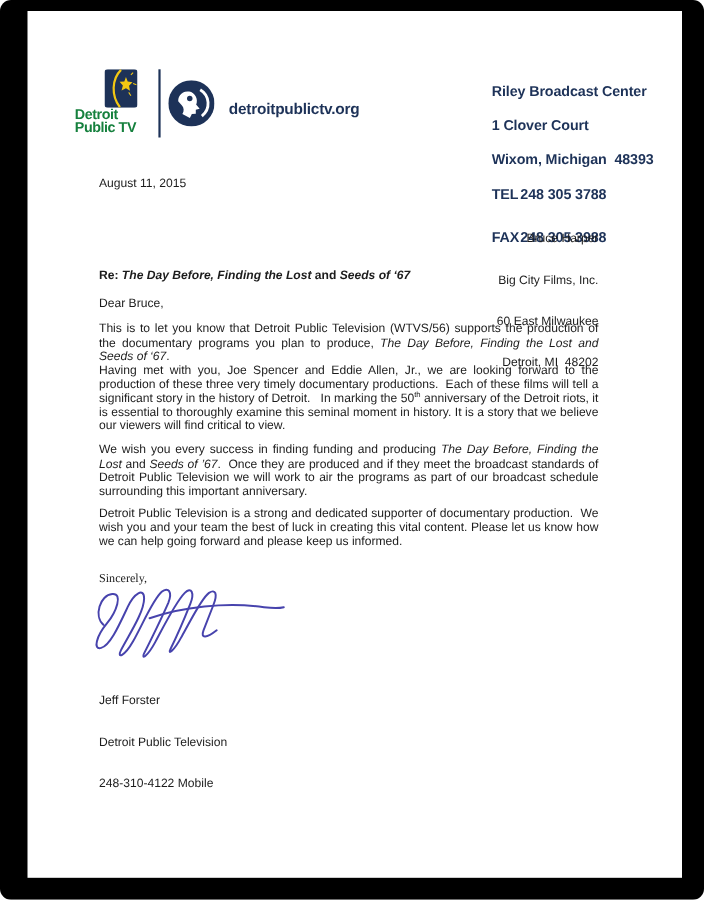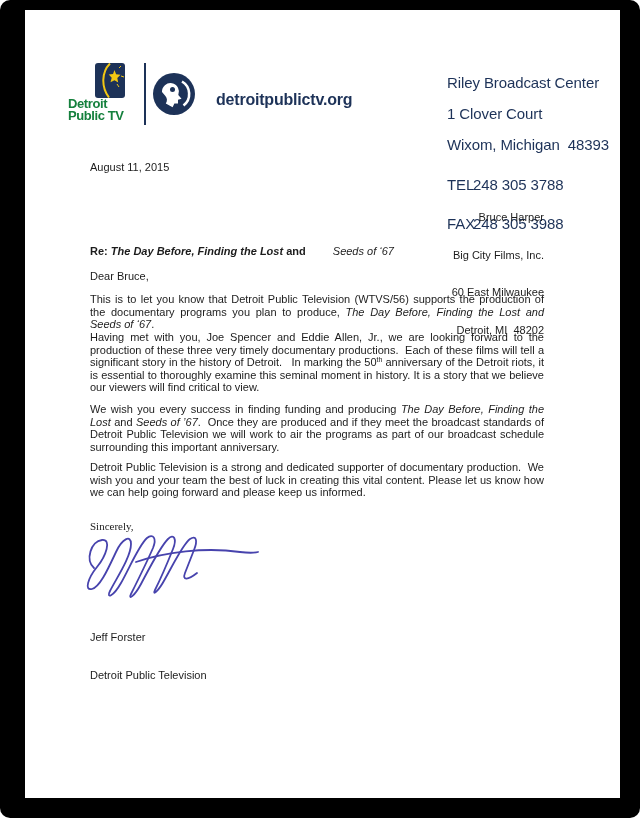--- a/index.html
+++ b/index.html
@@ -22,29 +22,29 @@
   }
   .brand-mark { position:absolute; left:70px; top:53px; }
   .brand-name {
     position:absolute; left:43px; top:88px; width:82px;
     text-align:left; font-weight:bold; color:#15803d;
     font-size:13px; line-height:12px; letter-spacing:-0.4px; white-space:nowrap;
   }
   .lh-divider { position:absolute; left:119px; top:53px; width:2px; height:62px; background:#1d3258; }
   .pbs-mark { position:absolute; left:128px; top:63px; }
   .website {
-    position:absolute; left:191px; top:81px;
-    font-size:16px; font-weight:bold; color:#1d3258; letter-spacing:-0.2px;
+    position:absolute; left:183px; top:81px;
+    font-size:14px; font-weight:bold; color:#1d3258; letter-spacing:-0.2px;
   }
   .contact {
     position:absolute; left:422px; top:48px;
-    font-size:15px; font-weight:normal; color:#1d3258; line-height:10.2px;
+    font-size:13px; font-weight:bold; color:#1d3258; line-height:10.2px;
     letter-spacing:-0.1px; white-space:pre;
   }
-  .contact .tel-row { margin-top:10px; }
+  .contact .tel-row { margin-top:2px; }
   .contact .fax-row { margin-top:8px; }
   .contact .lbl { display:inline-block; width:26px; }
 
   
   .letter {
     position:absolute; left:53px; top:0; width:454px;
     font-size:11px; line-height:12.5px; color:#1c1c1c; white-space:pre-wrap;
   }
   .letter > div { position:absolute; left:12px; width:454px; }
   .date       { top:151px; }
@@ -103,38 +103,39 @@
     <div class="letter">
       <div class="date">August 11, 2015</div>
 
       <div class="recipient">
         <div>Bruce Harper</div>
         <div>Big City Films, Inc.</div>
         <div>60 East Milwaukee</div>
         <div>Detroit, MI  48202</div>
       </div>
 
-      <div class="re-line"><span style="font-weight: 700;">Re: </span><span style="font-style: italic; font-weight: 700;">The Day Before, Finding the Lost</span><span style="font-weight: 700;"> and </span><span style="font-style: italic; font-weight: 400; margin-left: 24px;">Seeds of ‘67</span></div>
+      <div class="re-line"><span style="font-weight: 700;">Re: </span><span style="font-style: italic; font-weight: 700;">The Day Before, Finding the Lost</span><span style="font-weight: 700;"> and </span><span style="font-style: italic; font-weight: 700;">Seeds of ‘67</span></div>
 
       <div class="salutation">Dear Bruce,</div>
 
       <div class="p1"><span>This is to let you know that Detroit Public Television (WTVS/56) supports the production of the documentary programs you plan to produce, </span><span style="font-style: italic;">The Day Before, Finding the Lost and Seeds of ‘67</span><span>.</span></div>
       <div class="p2"><span>Having met with you, Joe Spencer and Eddie Allen, Jr., we are looking forward to the production of these three very timely documentary productions.  Each of these films will tell a significant story in the history of Detroit.   In marking the 50</span><sup>th</sup><span> anniversary of the Detroit riots, it is essential to thoroughly examine this seminal moment in history. It is a story that we believe our viewers will find critical to view.</span></div>
       <div class="p3"><span>We wish you every success in finding funding and producing </span><span style="font-style: italic;">The Day Before, Finding the Lost</span><span> and </span><span style="font-style: italic;">Seeds of ’67</span><span>.  Once they are produced and if they meet the broadcast standards of Detroit Public Television we will work to air the programs as part of our broadcast schedule surrounding this important anniversary.</span></div>
       <div class="p4"><span>Detroit Public Television is a strong and dedicated supporter of documentary production.  We wish you and your team the best of luck in creating this vital content. Please let us know how we can help going forward and please keep us informed.</span></div>
 
       <div class="closing">Sincerely,</div>
 
       <svg class="signature" width="200" height="70" viewBox="0 0 200 70" style="position:absolute;">
         <g stroke="#4743ad" stroke-width="1.8" fill="none" stroke-linecap="round">
           <path d="M14 38 C5 30 11 11 22 10 C32 9 26 26 17 37 C8 48 4 61 12 59 C20 57 28 39 36 22 C42 9 51 4 51 14 C51 27 36 49 30 61 C26 69 33 67 41 53 C49 39 59 15 67 8 C73 3 77 8 73 18 C66 34 56 54 51 64 C48 70 54 67 61 54 C69 39 80 17 88 9 C94 3 97 9 93 19 C87 34 79 52 75 60 C72 66 78 62 85 49 C93 35 103 14 110 9 C116 5 118 10 114 20 L105 43 C102 51 108 50 117 43"></path>
           <path d="M56 32 C85 22 125 17 160 22 C168 23 174 23 178 22"></path>
         </g>
       </svg>
 
       <div class="sig-block">
         <div>Jeff Forster</div>
         <div>Detroit Public Television</div>
+        <div>248-310-4122 Mobile</div>
       </div>
     </div>
 
   </div>
 </div>
 
 </body></html>

